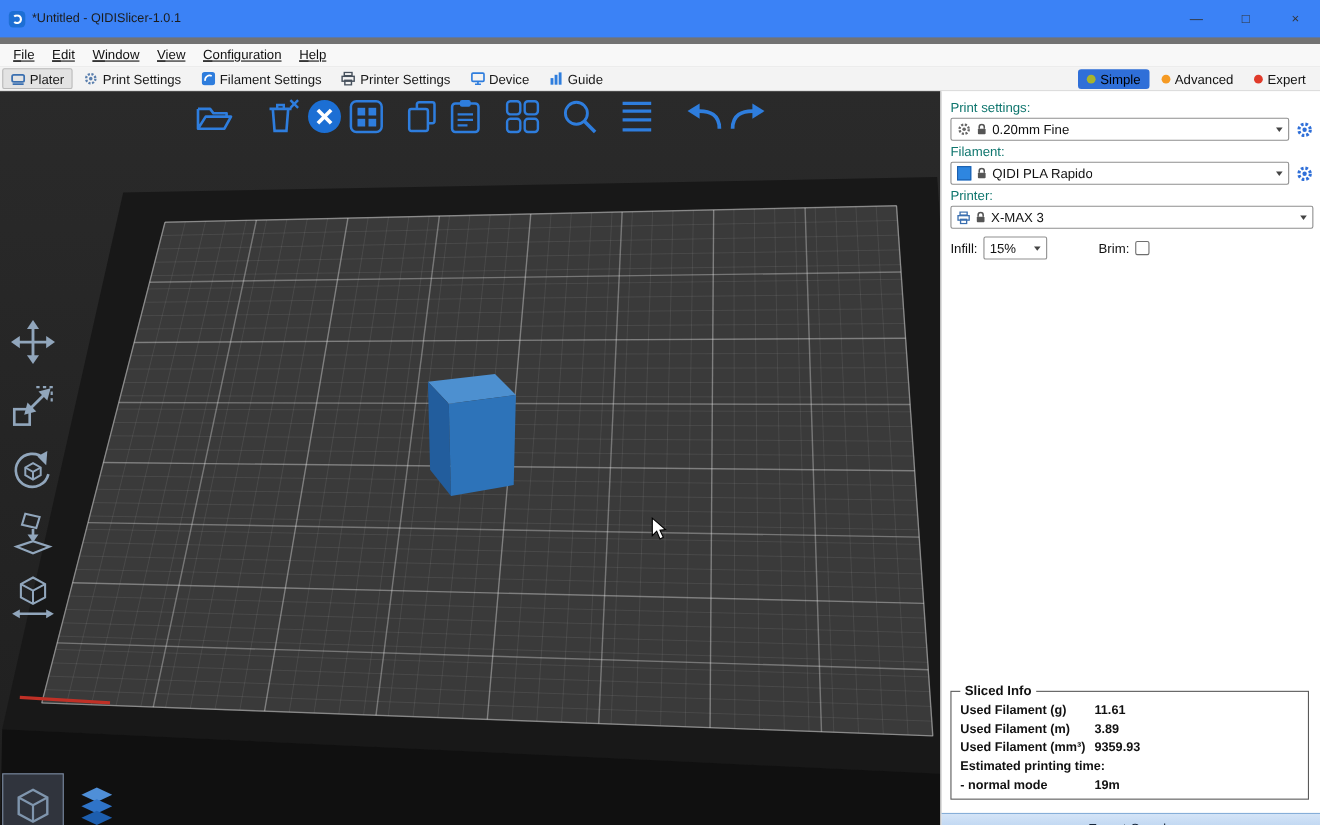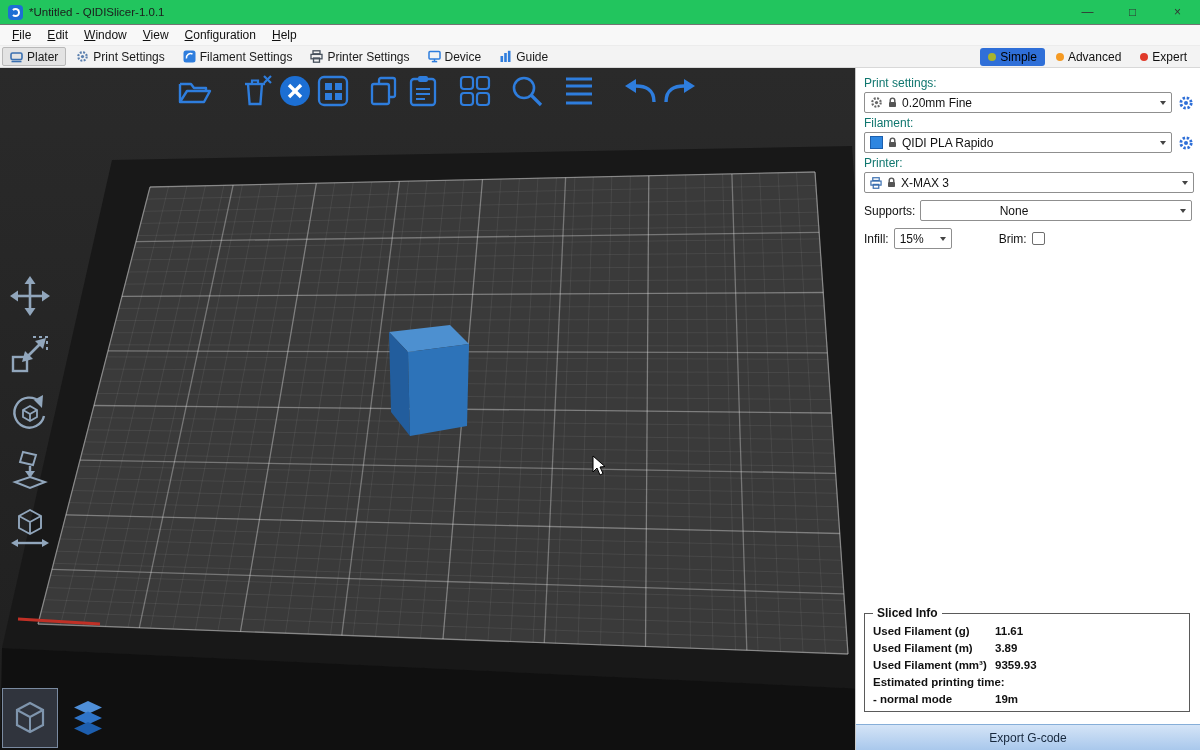--- a/index.html
+++ b/index.html
@@ -1,29 +1,29 @@
 <!DOCTYPE html>
 <html><head>
 <meta charset="utf-8">
 <style>
   * { box-sizing: border-box; margin: 0; padding: 0; }
   html,body { width:1200px; height:750px; overflow:hidden; }
   body { font-family:"Liberation Sans", sans-serif; font-size:12px; background:#fff; color:#111; }
 
   
-  .titlebar { height:25px; display:flex; align-items:center; background:#22c55e; border-bottom:1px solid #737373; }
+  .titlebar { height:40px; display:flex; align-items:center; background:#3b82f6; border-bottom:6px solid #737373; }
   .app-logo { width:15px; height:15px; border-radius:4px; background:#1d6fd4; margin:0 6px 0 8px; position:relative; }
   .app-logo::after { content:""; position:absolute; inset:3px; border:2px solid #fff; border-radius:50%; border-left-color:transparent; }
   .title-text { font-size:11.5px; color:#1c1c1c; }
   .win-controls { margin-left:auto; display:flex; height:100%; }
   .win-btn { width:45px; height:100%; display:flex; align-items:center; justify-content:center; color:#333; font-size:12px; }
 
   
   .menubar { height:21px; display:flex; align-items:center; background:#f8f8f8; border-bottom:1px solid #ececec; padding-left:4px; }
-  .menu-item { padding:1px 8px; color:#111; }
+  .menu-item { padding:1px 8px; color:#111;text-decoration:underline; }
 
   
   .tabbar { height:22px; display:flex; align-items:center; background:#f3f3f3; border-bottom:1px solid #d8d8d8; padding-left:2px; }
   .tab { display:flex; align-items:center; gap:4px; padding:1px 7px; margin-right:2px; color:#1a1a1a; border:1px solid transparent; border-radius:2px; height:19px; }
   .tab.selected { background:#e3e3e3; border-color:#b9b9b9; }
   .modes { margin-left:auto; display:flex; align-items:center; gap:3px; padding-right:5px; }
   .mode { display:flex; align-items:center; gap:4px; padding:1px 8px; border-radius:3px; height:18px; }
   .mode.selected { background:#2f6fd8; color:#000000; }
   .dot { width:8px; height:8px; border-radius:50%; display:inline-block; }
   .dot-simple { background:#a8b42c; }
@@ -477,27 +477,20 @@
           </svg>
         <svg width="9" height="11" viewBox="0 0 9 11">
             <path d="M2.2 5 V3.4 a2.3 2.3 0 0 1 4.6 0 V5" fill="none" stroke="#555" stroke-width="1.4"></path>
             <rect x="1" y="5" width="7" height="5" rx="0.8" fill="#555"></rect>
           </svg>
         <span class="val">X-MAX 3</span>
         <span class="chev"></span>
       </div>
     </div>
 
-    <div class="inline-row">
-      <span>Supports:</span>
-      <div class="combo supports">
-        <span class="val" style="margin:0 auto;">None</span>
-        <span class="chev"></span>
-      </div>
-    </div>
 
     <div class="inline-row">
       <span>Infill:</span>
       <div class="combo small">
         <span class="val">15%</span>
         <span class="chev"></span>
       </div>
       <span class="brim-label">Brim:</span>
       <span class="checkbox"></span>
     </div>

